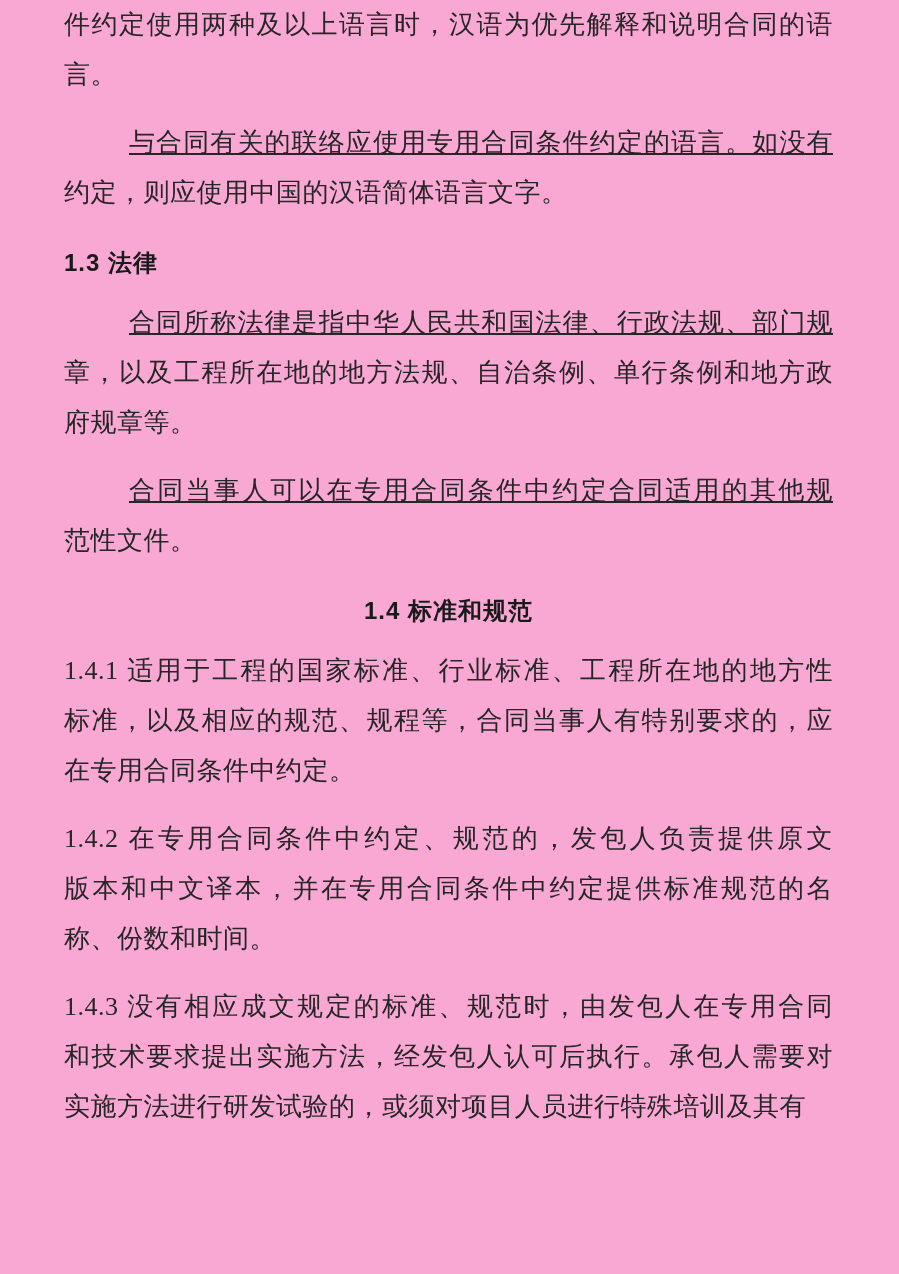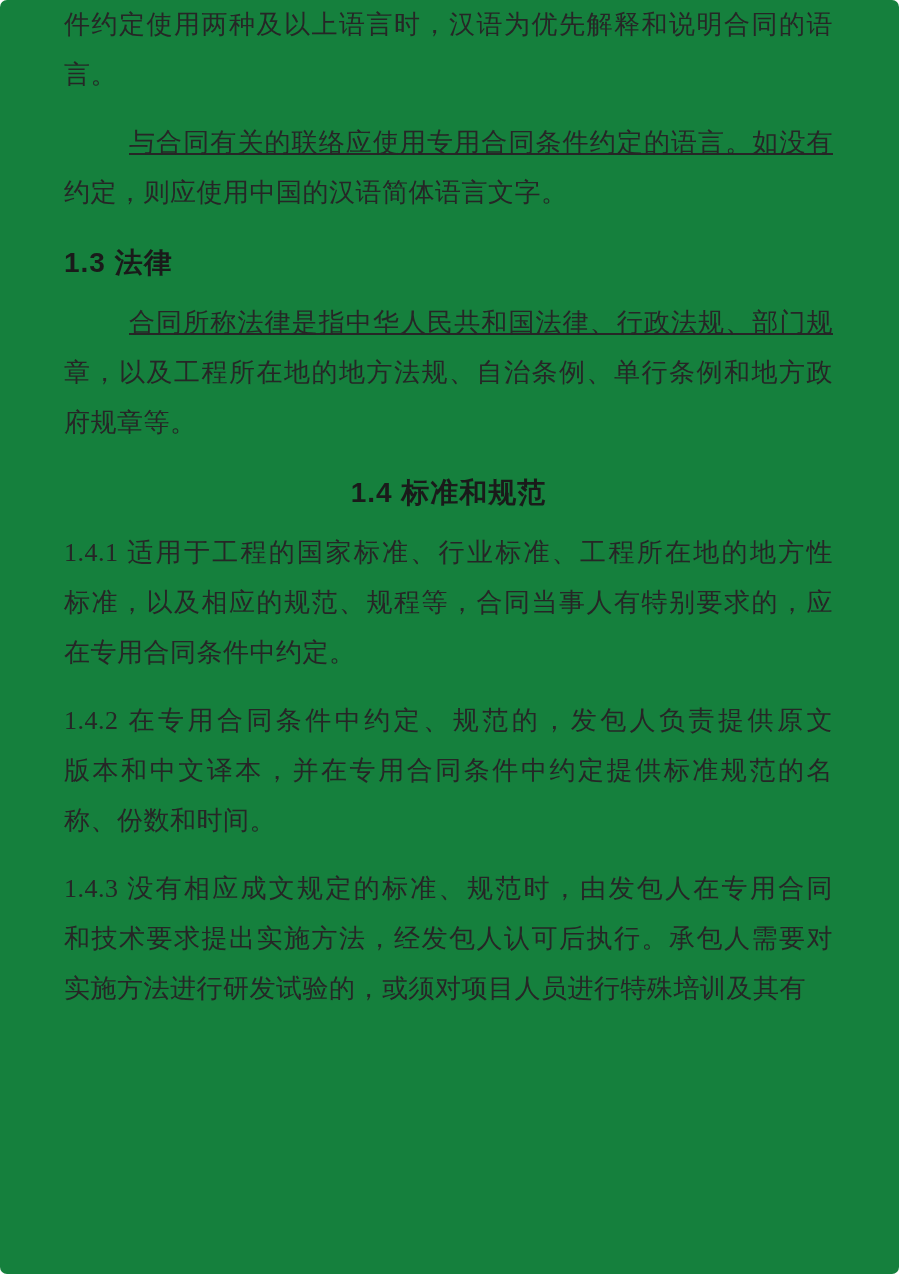--- a/index.html
+++ b/index.html
@@ -36,43 +36,47 @@
     text-align-last: left;
   }
   .line.indent {
     text-indent: 65px;
     text-decoration: underline;
   }
   .heading {
     font-family: "Liberation Sans", "DejaVu Sans", sans-serif;
     font-weight: 700;
     color: #1a1a1a;
-    font-size: 28px;
+    font-size: 24px;
     line-height: 54px;
     margin: 18px 0 8px 0;
     letter-spacing: 1px;
   }
 </style>
 </head>
 <body>
 
-<div class="page" style="background: #15803d; color: rgb(38, 38, 38); border-radius: 7px;">
+<div class="page" style="background: #f9a8d4; color: rgb(38, 38, 38);">
     <div class="paragraph">
       <div class="line">件约定使用两种及以上语言时，汉语为优先解释和说明合同的语</div>
       <div class="line last">言。</div>
     </div>
     <div class="paragraph">
       <div class="line indent">与合同有关的联络应使用专用合同条件约定的语言。如没有</div>
       <div class="line last">约定，则应使用中国的汉语简体语言文字。</div>
     </div>
     <div class="heading" style="color: rgb(26, 26, 26);">1.3 法律</div>
     <div class="paragraph">
       <div class="line indent">合同所称法律是指中华人民共和国法律、行政法规、部门规</div>
       <div class="line">章，以及工程所在地的地方法规、自治条例、单行条例和地方政</div>
       <div class="line last">府规章等。</div>
+    </div>
+    <div class="paragraph">
+      <div class="line indent">合同当事人可以在专用合同条件中约定合同适用的其他规</div>
+      <div class="line last">范性文件。</div>
     </div>
     <div class="heading" style="color: rgb(26, 26, 26); text-align: center;">1.4 标准和规范</div>
     <div class="paragraph">
       <div class="line">1.4.1 适用于工程的国家标准、行业标准、工程所在地的地方性</div>
       <div class="line">标准，以及相应的规范、规程等，合同当事人有特别要求的，应</div>
       <div class="line last">在专用合同条件中约定。</div>
     </div>
     <div class="paragraph">
       <div class="line">1.4.2 在专用合同条件中约定、规范的，发包人负责提供原文</div>
       <div class="line">版本和中文译本，并在专用合同条件中约定提供标准规范的名</div>

